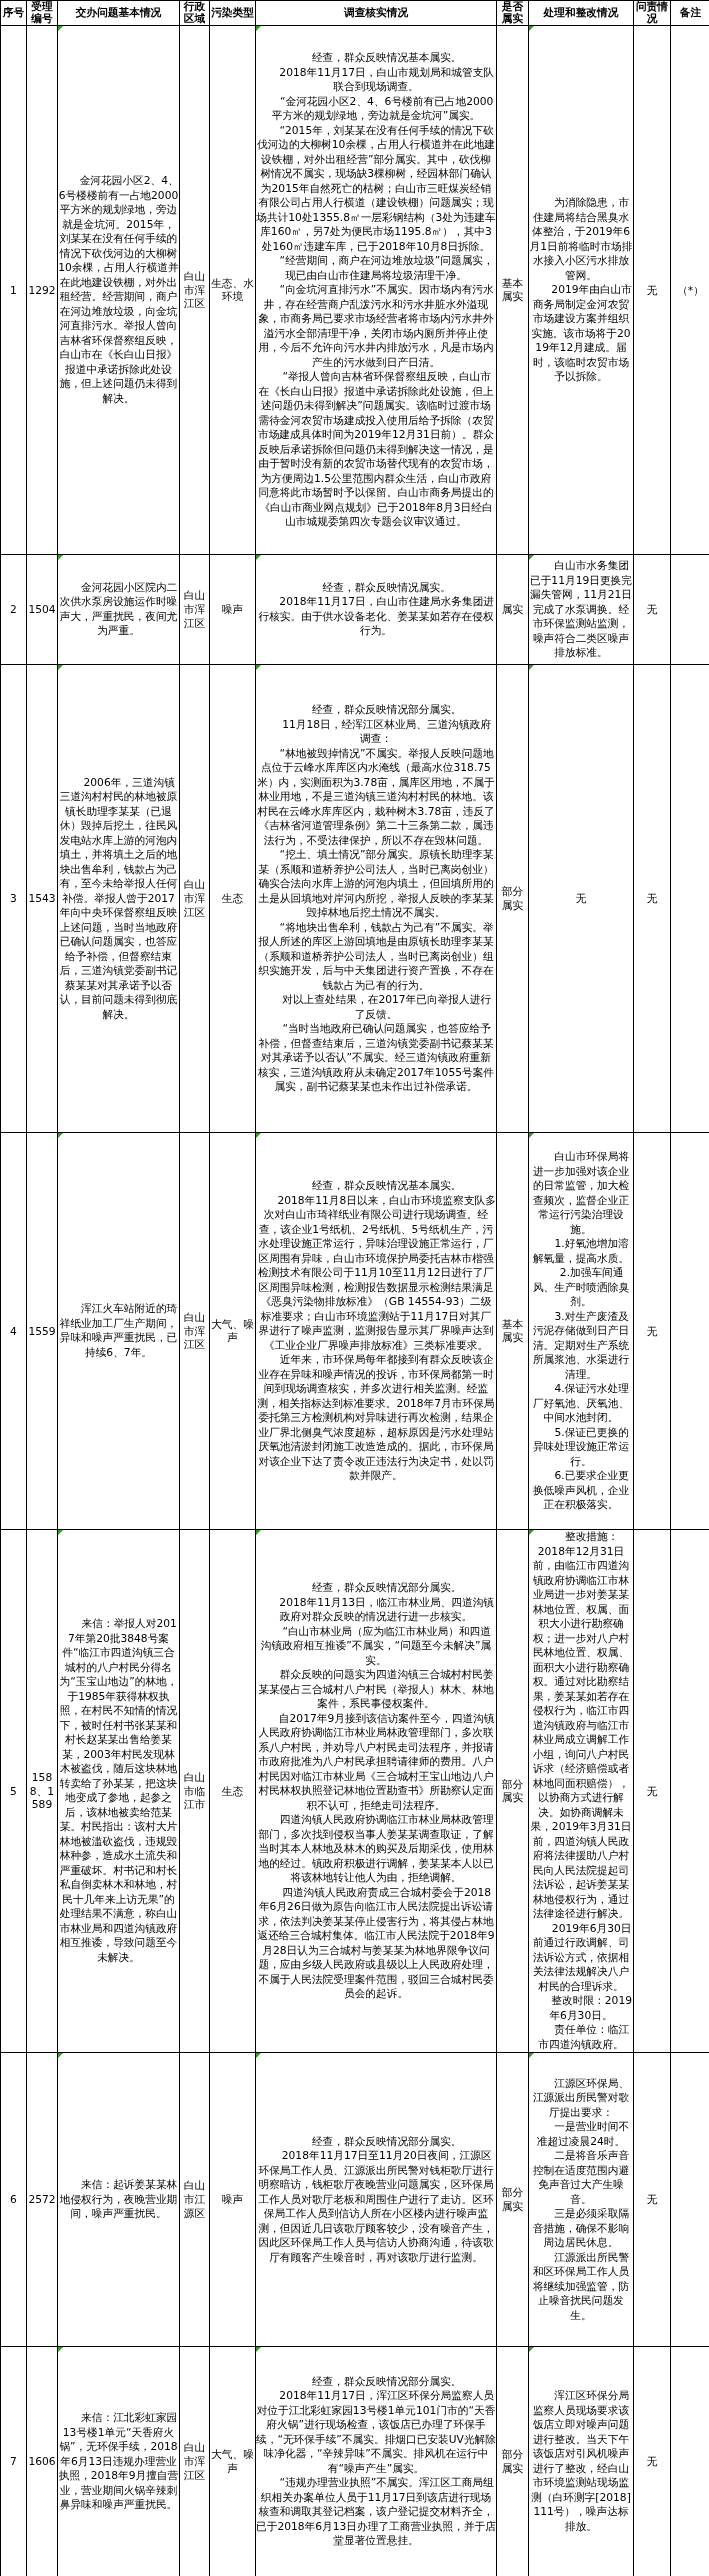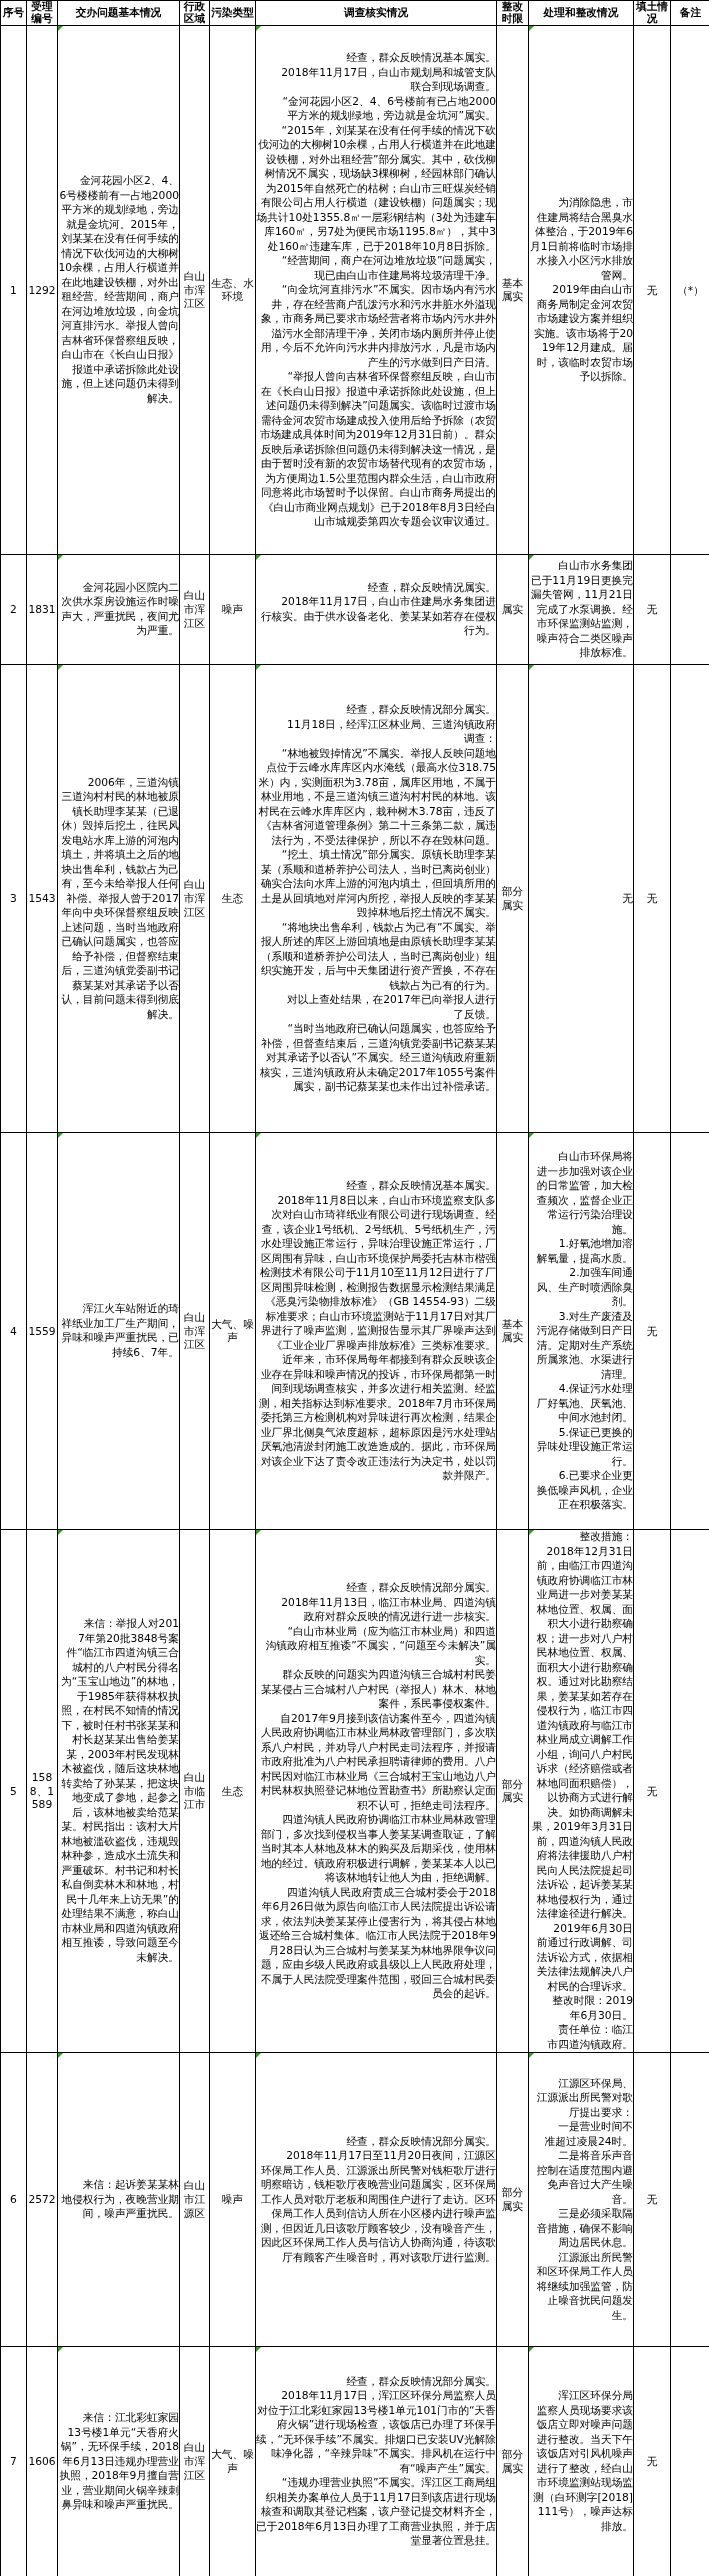--- a/index.html
+++ b/index.html
@@ -31,21 +31,21 @@
   td.center{
     font-size:10.7px;
     text-align:center;
     line-height:13.7px;
     padding:0 0.8px;
     word-break:break-all;
   }
   td.text{
     font-size:10.7px;
     line-height:14.5px;
-    text-align:right;
+    text-align:center;
     padding:0 2.3px;
     white-space:pre-wrap;
     word-break:break-all;
     position:relative;
   }
   .tri{
     position:absolute;
     top:0;left:0;
     width:0;height:0;
     border-top:5.3px solid #2ca01c;
@@ -70,23 +70,23 @@
         <col style="width: 40px;">
       </colgroup>
     <thead>
       <tr id="header-row" style="height: 23px;">
           <th class="hdr">序号</th>
           <th class="hdr">受理编号</th>
           <th class="hdr">交办问题基本情况</th>
           <th class="hdr">行政区域</th>
           <th class="hdr">污染类型</th>
           <th class="hdr">调查核实情况</th>
-          <th class="hdr">整改时限</th>
+          <th class="hdr">是否属实</th>
           <th class="hdr">处理和整改情况</th>
-          <th class="hdr">填土情况</th>
+          <th class="hdr">问责情况</th>
           <th class="hdr">备注</th>
         </tr>
     </thead>
     <tbody id="table-body">
         <tr style="height: 529px;">
     <td class="center"><span>1</span></td>
     <td class="center"><span>1292</span></td>
     <td class="text"><span class="tri"></span><span>　　金河花园小区2、4、6号楼楼前有一占地2000平方米的规划绿地，旁边就是金坑河。2015年，刘某某在没有任何手续的情况下砍伐河边的大柳树10余棵，占用人行横道并在此地建设铁棚，对外出租经营。经营期间，商户在河边堆放垃圾，向金坑河直排污水。举报人曾向吉林省环保督察组反映，白山市在《长白山日报》报道中承诺拆除此处设施，但上述问题仍未得到解决。</span></td>
     <td class="center"><span>白山市浑江区</span></td>
     <td class="center"><span>生态、水环境</span></td>
@@ -98,21 +98,21 @@
 　　“向金坑河直排污水”不属实。因市场内有污水井，存在经营商户乱泼污水和污水井脏水外溢现象，市商务局已要求市场经营者将市场内污水井外溢污水全部清理干净，关闭市场内厕所并停止使用，今后不允许向污水井内排放污水，凡是市场内产生的污水做到日产日清。
 　　“举报人曾向吉林省环保督察组反映，白山市在《长白山日报》报道中承诺拆除此处设施，但上述问题仍未得到解决”问题属实。该临时过渡市场需待金河农贸市场建成投入使用后给予拆除（农贸市场建成具体时间为2019年12月31日前）。群众反映后承诺拆除但问题仍未得到解决这一情况，是由于暂时没有新的农贸市场替代现有的农贸市场，为方便周边1.5公里范围内群众生活，白山市政府同意将此市场暂时予以保留。白山市商务局提出的《白山市商业网点规划》已于2018年8月3日经白山市城规委第四次专题会议审议通过。</span></td>
     <td class="center"><span>基本属实</span></td>
     <td class="text"><span class="tri"></span><span>　　为消除隐患，市住建局将结合黑臭水体整治，于2019年6月1日前将临时市场排水接入小区污水排放管网。
 　　2019年由白山市商务局制定金河农贸市场建设方案并组织实施。该市场将于2019年12月建成。届时，该临时农贸市场予以拆除。</span></td>
     <td class="center"><span>无</span></td>
     <td class="center"><span>（*）</span></td>
   </tr>
         <tr style="height: 110px;">
     <td class="center"><span>2</span></td>
-    <td class="center"><span>1831</span></td>
+    <td class="center"><span>1504</span></td>
     <td class="text"><span class="tri"></span><span>　　金河花园小区院内二次供水泵房设施运作时噪声大，严重扰民，夜间尤为严重。</span></td>
     <td class="center"><span>白山市浑江区</span></td>
     <td class="center"><span>噪声</span></td>
     <td class="text"><span class="tri"></span><span>　　经查，群众反映情况属实。
 　　2018年11月17日，白山市住建局水务集团进行核实。由于供水设备老化、姜某某如若存在侵权行为。</span></td>
     <td class="center"><span>属实</span></td>
     <td class="text"><span class="tri"></span><span>　　白山市水务集团已于11月19日更换完漏失管网，11月21日完成了水泵调换。经市环保监测站监测，噪声符合二类区噪声排放标准。</span></td>
     <td class="center"><span>无</span></td>
     <td class="center"><span></span></td>
   </tr>

